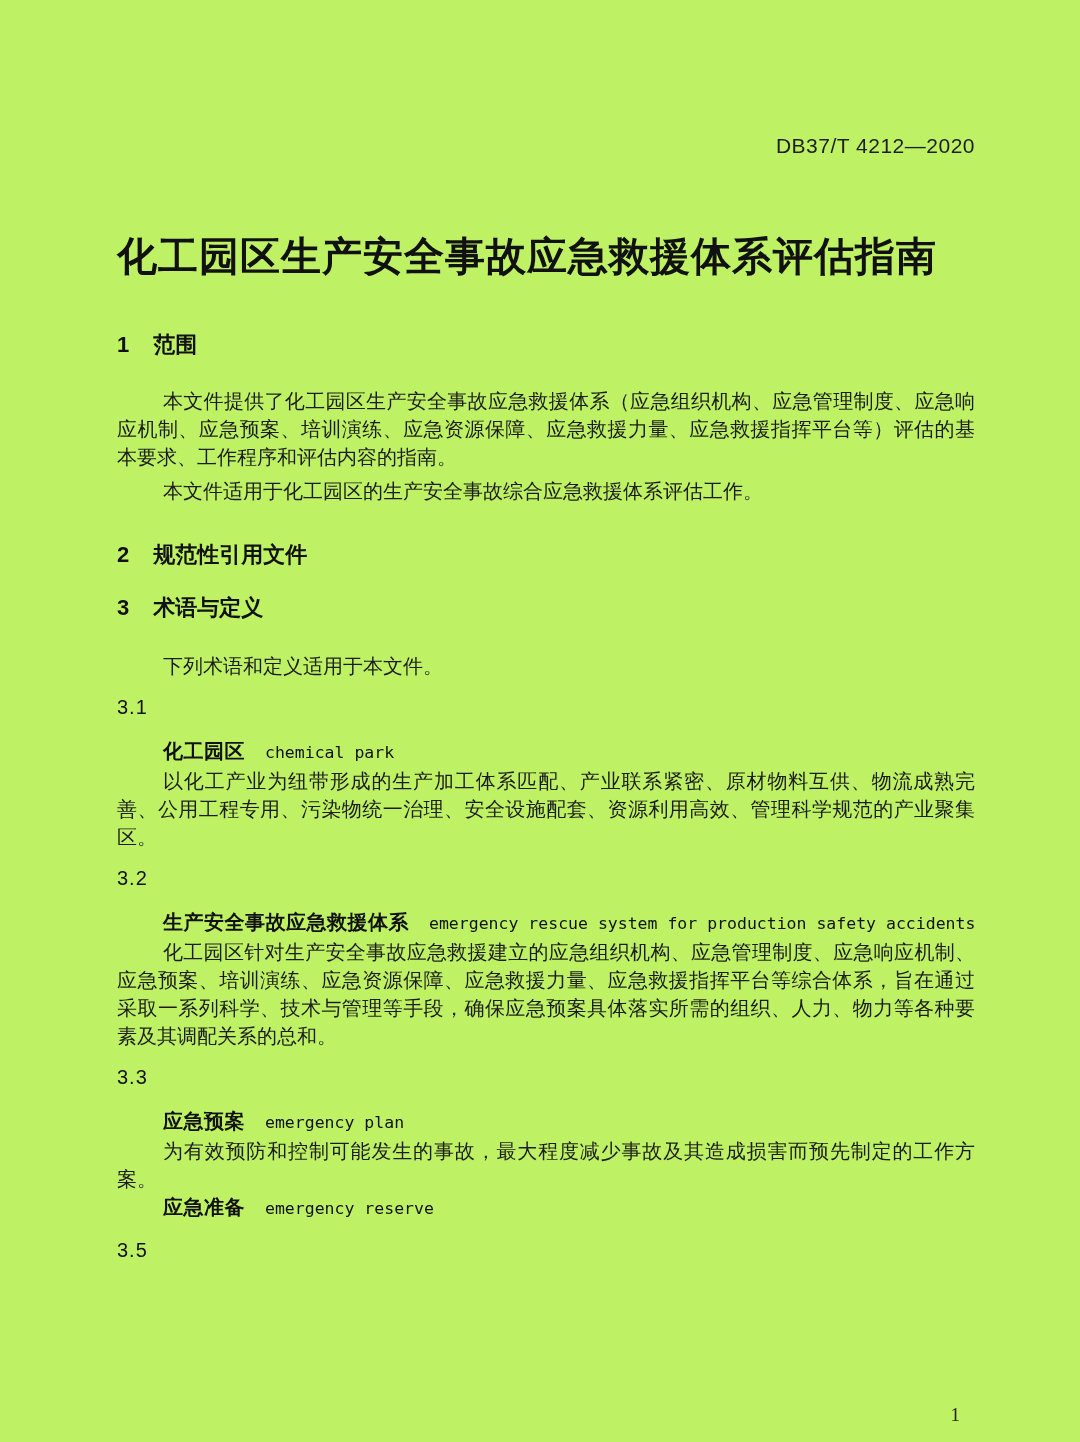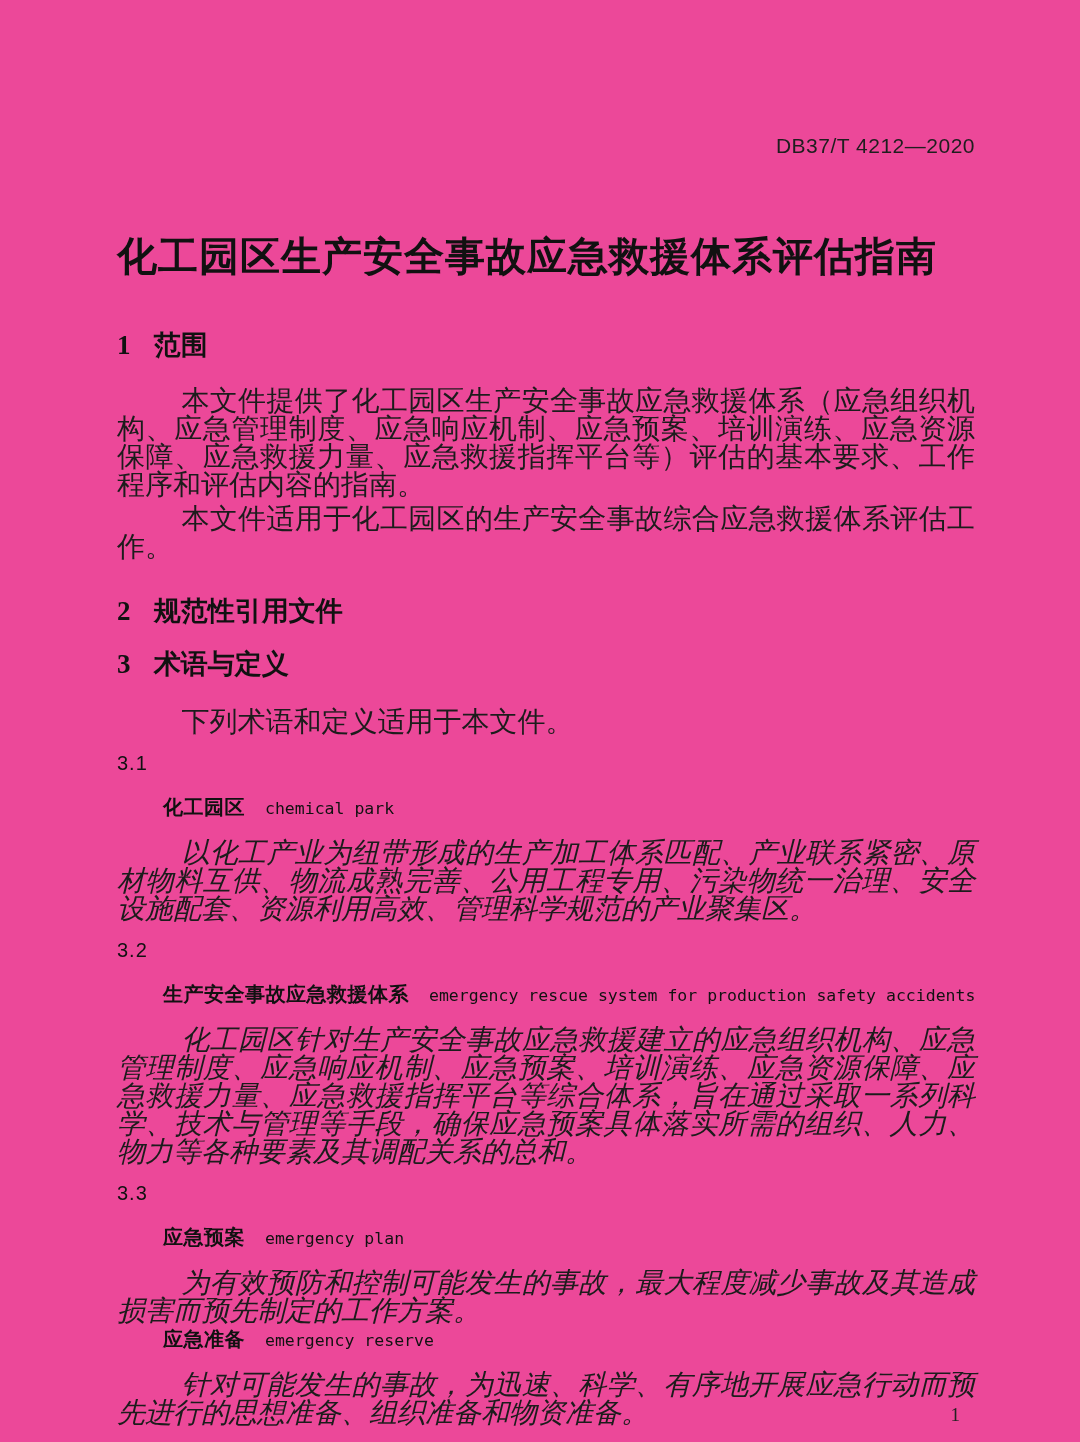--- a/index.html
+++ b/index.html
@@ -3,21 +3,21 @@
 <meta charset="utf-8">
 <style>
   * { margin: 0; padding: 0; box-sizing: border-box; }
   html, body { background: #ffffff; }
   body { width: 1080px; }
 
   .page {
     position: relative;
     width: 1080px;
     height: 1442px;
-    background: #ec4899;
+    background: #bef264;
     color: #1c1c1c;
     padding: 133px 105px 0 117px;
     font-family: "Liberation Serif", "DejaVu Serif", serif;
     overflow: hidden;
   }
 
   .doc-header {
     text-align: right;
     font-family: "Liberation Sans", "DejaVu Sans", sans-serif;
     font-size: 21px;
@@ -31,34 +31,34 @@
     text-align: left;
     font-family: "Liberation Sans", "DejaVu Sans", sans-serif;
     font-weight: bold;
     font-size: 40px;
     line-height: 36px;
     color: #111111;
     letter-spacing: 1px;
   }
 
   .sec-heading {
-    font-family: Liberation Serif, serif;
+    font-family: Liberation Sans, sans-serif;
     font-weight: bold;
-    font-size: 27px;
+    font-size: 22px;
     line-height: 24px;
     color: #111111;
   }
   .sec-num { display: inline-block; min-width: 30px; font-weight: bold; }
 
   #s1h { margin-top: 59px; }
   #s2h { margin-top: 38px; }
   #s3h { margin-top: 29px; }
 
   .body-p {
-    font-size: 28px;
+    font-size: 20px;
     line-height: 28px;
     text-align: justify;
     text-indent: 2.3em;
     color: #1c1c1c;
   }
   #p1 { margin-top: 30px; }
   #p2 { margin-top: 6px; }
   #p3 { margin-top: 34px; }
   #p4 { margin-top: 32px; }
 
@@ -84,21 +84,21 @@
     color: #111111;
     letter-spacing: 0.5px;
   }
   .term-en {
     font-family: "DejaVu Sans Mono", "Liberation Mono", monospace;
     font-size: 16.5px;
     margin-left: 15px;
     color: #111111;
   }
 
-  .def { margin-top: 16px; font-style: italic; }
+  .def { margin-top: 0; }
 
   .page-number {
     position: absolute;
     right: 120px;
     bottom: 16px;
     font-family: "Liberation Serif", "DejaVu Serif", serif;
     font-size: 19px;
     color: #222222;
   }
 </style>
@@ -149,19 +149,18 @@
   <div class="term-heading">
     <span class="term-zh">应急预案</span>
     <span class="term-en">emergency plan</span>
   </div>
   <p class="body-p def">为有效预防和控制可能发生的事故，最大程度减少事故及其造成损害而预先制定的工作方案。</p>
 
   <div class="term-heading">
     <span class="term-zh">应急准备</span>
     <span class="term-en">emergency reserve</span>
   </div>
-  <p class="body-p def">针对可能发生的事故，为迅速、科学、有序地开展应急行动而预先进行的思想准备、组织准备和物资准备。</p>
 
   <div class="term-num">3.5</div>
 
   <div class="page-number">1</div>
 
 </div>
 
 </body></html>

